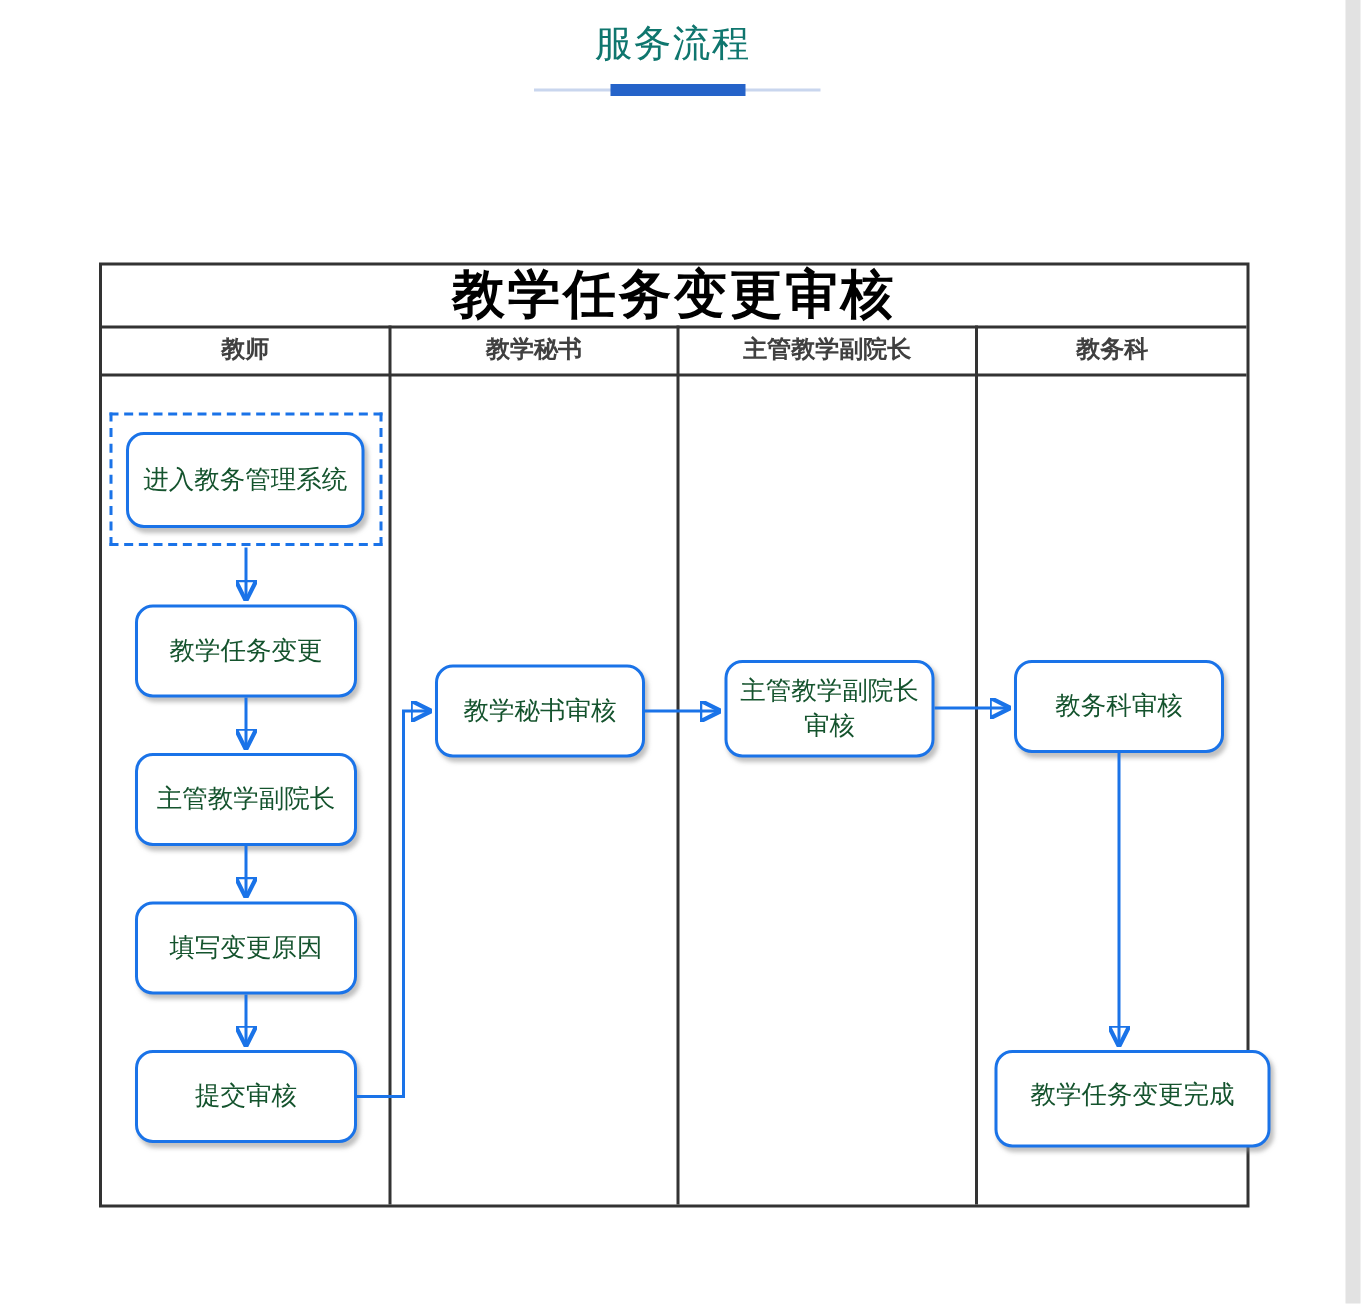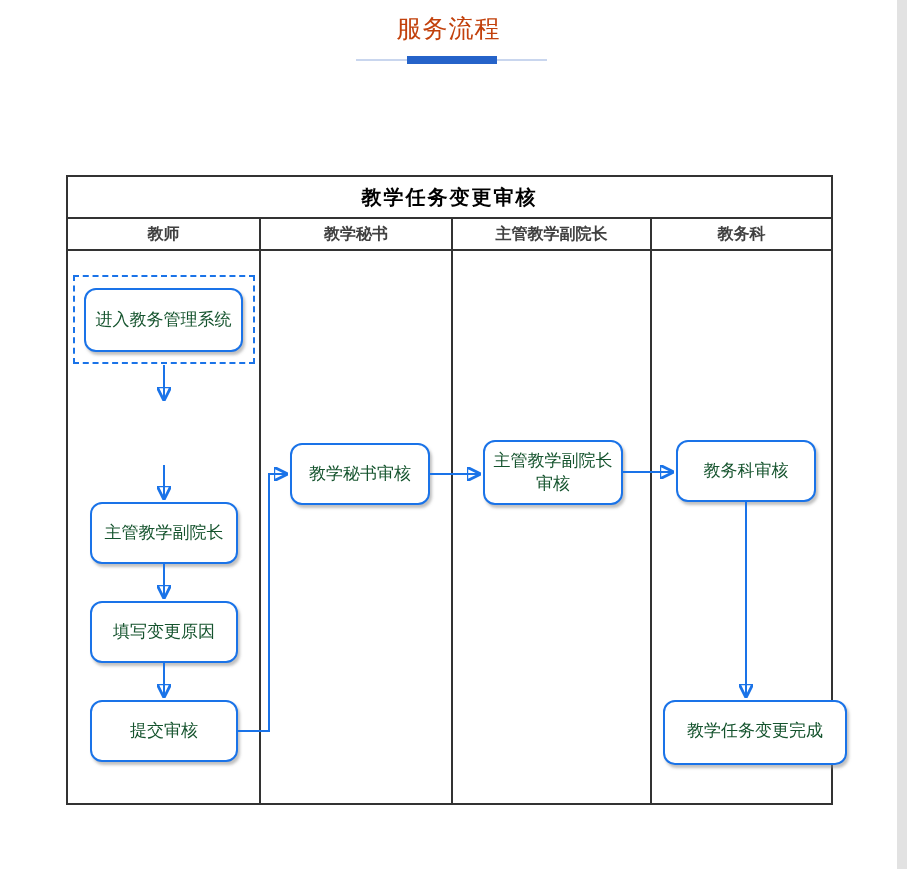--- a/index.html
+++ b/index.html
@@ -2,33 +2,33 @@
 <html><head>
 <meta charset="utf-8">
 <style>
   html,body{margin:0;padding:0;background:#ffffff;}
   body{
     width:907px;height:869px;position:relative;overflow:hidden;
     font-family:"Liberation Sans","DejaVu Sans",sans-serif;color:#333;
   }
   
   .page-header{position:absolute;left:0;top:0;width:897px;text-align:center;}
-  .page-title{margin:0;padding-top:12px;font-size:25px;font-weight:400;color:#c2410c;letter-spacing:1px;}
+  .page-title{margin:0;padding-top:12px;font-size:25px;font-weight:400;color:#0f766e;letter-spacing:1px;}
   .title-underline{position:absolute;left:356px;top:56px;width:191px;height:8px;}
   .title-underline .thin{position:absolute;left:0;top:3px;width:100%;height:2px;background:#c9d6ee;}
   .title-underline .thick{position:absolute;left:51px;top:0;width:90px;height:8px;background:#2563c9;}
 
   
   .diagram{
     position:absolute;left:66px;top:175px;width:763px;height:626px;
     border:2px solid #333;background:#fff;box-sizing:content-box;
   }
   .d-title{
     position:absolute;left:0;top:0;width:100%;height:40px;line-height:40px;
-    text-align:center;font-size:20px;font-weight:700;color:#000;letter-spacing:2px;
+    text-align:center;font-size:35px;font-weight:700;color:#000;letter-spacing:2px;
   }
   .hline{position:absolute;left:0;width:100%;height:2px;background:#333;}
   .hline.h1{top:40px;}
   .hline.h2{top:72px;}
   .vline{position:absolute;top:40px;width:2px;height:586px;background:#333;}
   .vline.v1{left:191px;}
   .vline.v2{left:383px;}
   .vline.v3{left:582px;}
   .lane-header{
     position:absolute;top:42px;height:30px;line-height:30px;
@@ -89,20 +89,21 @@
   <div class="vline v3"></div>
 
   <div class="lane-header lh1">教师</div>
   <div class="lane-header lh2">教学秘书</div>
   <div class="lane-header lh3">主管教学副院长</div>
   <div class="lane-header lh4">教务科</div>
 
   <div class="sel-rect sel1"></div>
 
   <div class="node n1">进入教务管理系统</div>
+  <div class="node n2">教学任务变更</div>
   <div class="node n3">主管教学副院长</div>
   <div class="node n4">填写变更原因</div>
   <div class="node n5">提交审核</div>
   <div class="node n6">教学秘书审核</div>
   <div class="node n7">主管教学副院长审核</div>
   <div class="node n8">教务科审核</div>
   <div class="node n9">教学任务变更完成</div>
 
   <svg class="arrows" viewBox="0 0 763 626">
     <defs>

